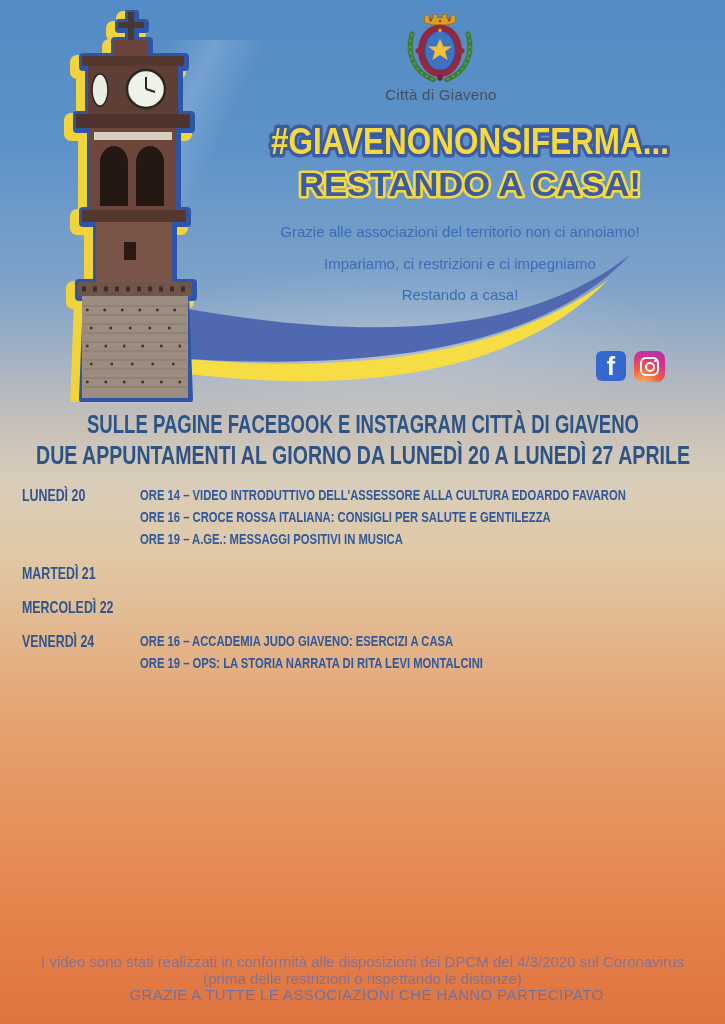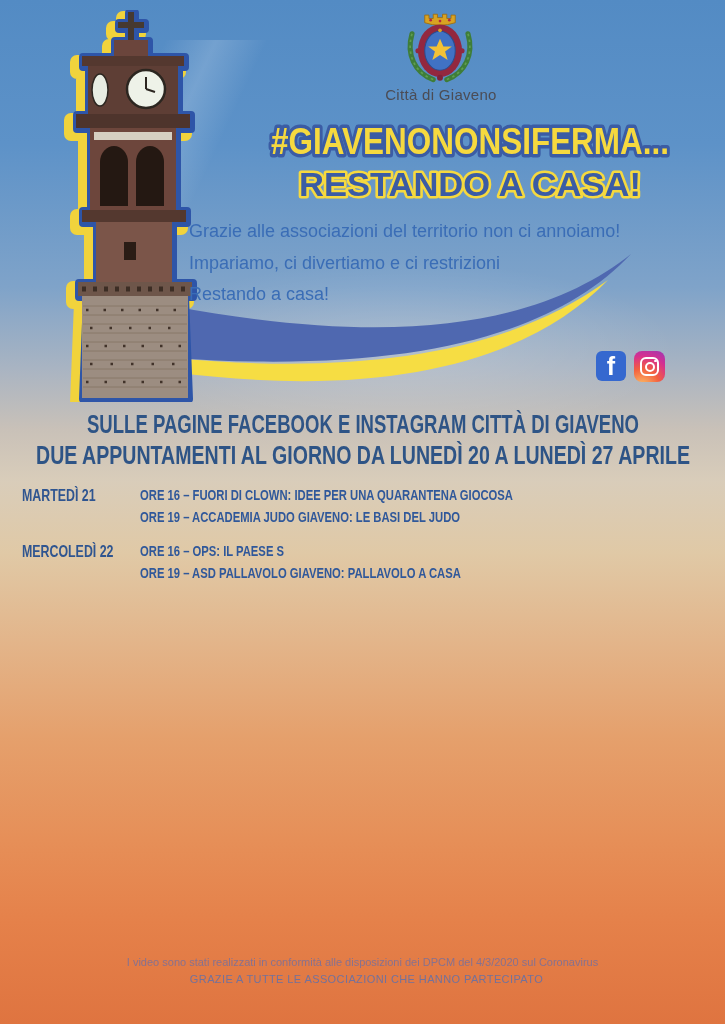--- a/index.html
+++ b/index.html
@@ -16,22 +16,22 @@
 
   .crest{position:absolute;left:394px;top:10px;width:92px;height:78px;}
   .crest-label{position:absolute;left:341px;top:86px;width:200px;text-align:center;
     color:#4b4c55;font-size:15px;letter-spacing:.3px;}
 
   .tower{position:absolute;left:36px;top:10px;width:176px;height:392px;}
   .swoosh{position:absolute;left:150px;top:248px;width:495px;height:152px;}
 
   .title-svg{position:absolute;left:225px;top:120px;width:490px;height:88px;}
 
-  .intro{position:absolute;left:189px;top:216px;width:510px;text-align:left;
-    color:#3a6db6;font-size:18px;line-height:31.5px;}
+  .intro{position:absolute;left:205px;top:216px;width:510px;text-align:center;
+    color:#3a6db6;font-size:15px;line-height:31.5px;}
 
   .social{position:absolute;left:596px;top:351px;display:flex;gap:8px;}
   .fb{width:30px;height:30px;border-radius:6px;background:#3568cf;position:relative;}
   .fb span{position:absolute;left:0;right:0;top:1px;text-align:center;color:#fff;
     font-size:25px;font-weight:bold;}
   .ig{width:31px;height:31px;border-radius:8px;position:relative;
     background:radial-gradient(circle at 25% 115%, #fdc468 0%, #f3603f 42%, #d6308f 72%, #9b36b7 100%);}
   .ig .cam{position:absolute;left:6px;top:6px;width:19px;height:19px;border:2px solid #fff;
     border-radius:6px;box-sizing:border-box;}
   .ig .lens{position:absolute;left:10.5px;top:10.5px;width:10px;height:10px;border:2px solid #fff;
@@ -41,21 +41,21 @@
   .announce-svg{position:absolute;left:12px;top:406px;width:702px;height:70px;}
 
   .schedule{position:absolute;left:22px;top:484px;width:692px;color:#2f5590;}
   .day-row{display:grid;grid-template-columns:118px 1fr;margin-bottom:12px;}
   .day-label{font-size:16.5px;font-weight:bold;line-height:22px;white-space:nowrap;
     transform:scaleX(0.75);transform-origin:0 0;}
   .event-line{font-size:15px;font-weight:bold;line-height:22px;white-space:nowrap;
     transform:scaleX(0.75);transform-origin:0 0;color:#30589a;}
 
   .footer{position:absolute;left:0;top:954px;width:725px;text-align:center;
-    font-size:11px;line-height:16.5px;color:#87718f;}
+    font-size:15px;line-height:16.5px;color:#87718f;}
   .footer .l3{color:#73719b;letter-spacing:.4px;padding-left:8px;}
 </style>
 </head>
 <body>
 
 <div class="canvas">
 
   <div class="cloud" style="left:-40px;top:40px;width:420px;height:200px;opacity:.35;
               background:linear-gradient(115deg,transparent 40%,rgba(255,255,255,.5) 50%,transparent 60%);"></div>
   <div class="cloud" style="left:120px;top:260px;width:560px;height:180px;opacity:.4;
@@ -137,62 +137,70 @@
     <line x1="110" y1="79" x2="119" y2="82" stroke="#2c2620" stroke-width="2"></line>
   </svg>
 
   <svg class="title-svg" viewBox="0 0 490 88">
     <text x="245" y="34" text-anchor="middle" font-size="37" font-weight="bold" fill="#f6d93f" stroke="#3b5ca4" stroke-width="7" paint-order="stroke" stroke-linejoin="round" lengthAdjust="spacingAndGlyphs" textLength="398">#GIAVENONONSIFERMA...</text>
     <text x="245" y="76" text-anchor="middle" font-size="33" font-weight="bold" fill="#3b5ca4" stroke="#f6d93f" stroke-width="5" paint-order="stroke" stroke-linejoin="round" lengthAdjust="spacingAndGlyphs" textLength="342">RESTANDO A CASA!</text>
   </svg>
 
   <div class="intro">
     <div>Grazie alle associazioni del territorio non ci annoiamo!</div>
-    <div>Impariamo, ci divertiamo e ci restrizioni</div>
+    <div>Impariamo, ci restrizioni e ci impegniamo</div>
     <div>Restando a casa!</div>
   </div>
 
   <div class="social">
     <div class="fb">
       <span>f</span>
     </div>
     <div class="ig">
       <div class="cam"></div>
       <div class="lens"></div>
       <div class="dot"></div>
     </div>
   </div>
 
   <svg class="announce-svg" viewBox="0 0 702 70">
     <text x="351" y="27" text-anchor="middle" font-size="25" font-weight="bold" fill="#2e5486" lengthAdjust="spacingAndGlyphs" textLength="552">SULLE PAGINE FACEBOOK E INSTAGRAM CITTÀ DI GIAVENO</text>
     <text x="351" y="58" text-anchor="middle" font-size="26.5" font-weight="bold" fill="#2e5486" lengthAdjust="spacingAndGlyphs" textLength="654">DUE APPUNTAMENTI AL GIORNO DA LUNEDÌ 20 A LUNEDÌ 27 APRILE</text>
   </svg>
 
   <div class="schedule">
+    <div class="day-row">
+      <div class="day-label">LUNEDÌ 20</div>
+      <div class="day-events">
+          <div class="event-line">ORE 14 – VIDEO INTRODUTTIVO DELL'ASSESSORE ALLA CULTURA EDOARDO FAVARON</div>
+          <div class="event-line">ORE 16 – CROCE ROSSA ITALIANA: CONSIGLI PER SALUTE E GENTILEZZA</div>
+          <div class="event-line">ORE 19 – A.GE.: MESSAGGI POSITIVI IN MUSICA</div>
+        </div>
+    </div>
 
     <div class="day-row">
       <div class="day-label">MARTEDÌ 21</div>
+    </div>
+
+    <div class="day-row">
+      <div class="day-label">MERCOLEDÌ 22</div>
+    </div>
+
+
+    <div class="day-row">
+      <div class="day-label">VENERDÌ 24</div>
       <div class="day-events">
-          <div class="event-line">ORE 16 – FUORI DI CLOWN: IDEE PER UNA QUARANTENA GIOCOSA</div>
-          <div class="event-line">ORE 19 – ACCADEMIA JUDO GIAVENO: LE BASI DEL JUDO</div>
+          <div class="event-line">ORE 16 – ACCADEMIA JUDO GIAVENO: ESERCIZI A CASA</div>
+          <div class="event-line">ORE 19 – OPS: LA STORIA NARRATA DI RITA LEVI MONTALCINI</div>
         </div>
     </div>
-
-    <div class="day-row">
-      <div class="day-label">MERCOLEDÌ 22</div>
-      <div class="day-events">
-          <div class="event-line">ORE 16 – OPS: IL PAESE S</div>
-          <div class="event-line">ORE 19 – ASD PALLAVOLO GIAVENO: PALLAVOLO A CASA</div>
-        </div>
-    </div>
-
-
 
 
 
   </div>
 
   <div class="footer">
     <div class="l1">I video sono stati realizzati in conformità alle disposizioni dei DPCM del 4/3/2020 sul Coronavirus</div>
+    <div class="l2">(prima delle restrizioni o rispettando le distanze)</div>
     <div class="l3">GRAZIE A TUTTE LE ASSOCIAZIONI CHE HANNO PARTECIPATO</div>
   </div>
 
 </div>
 
 </body></html>

